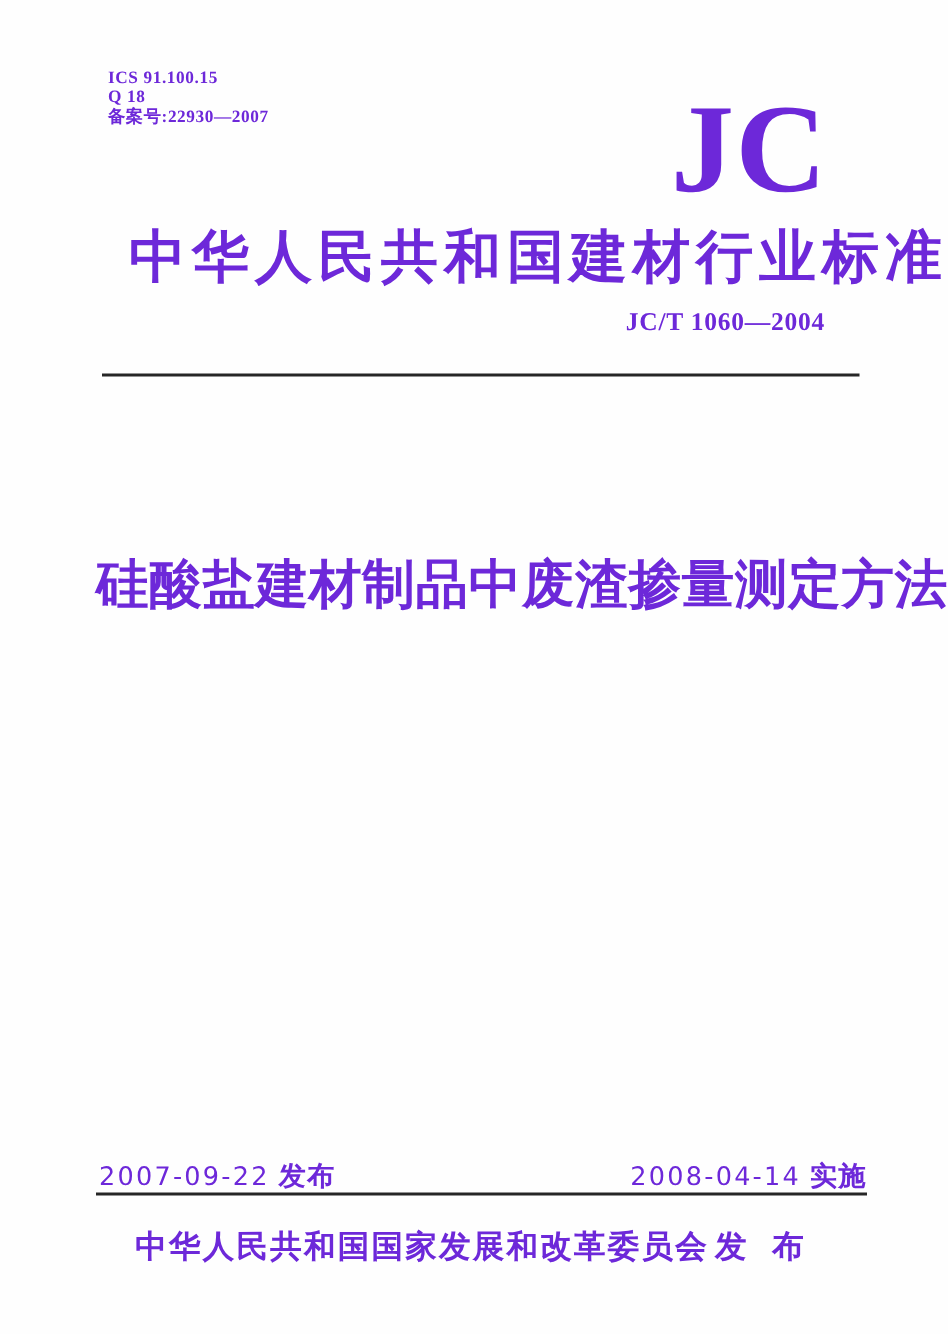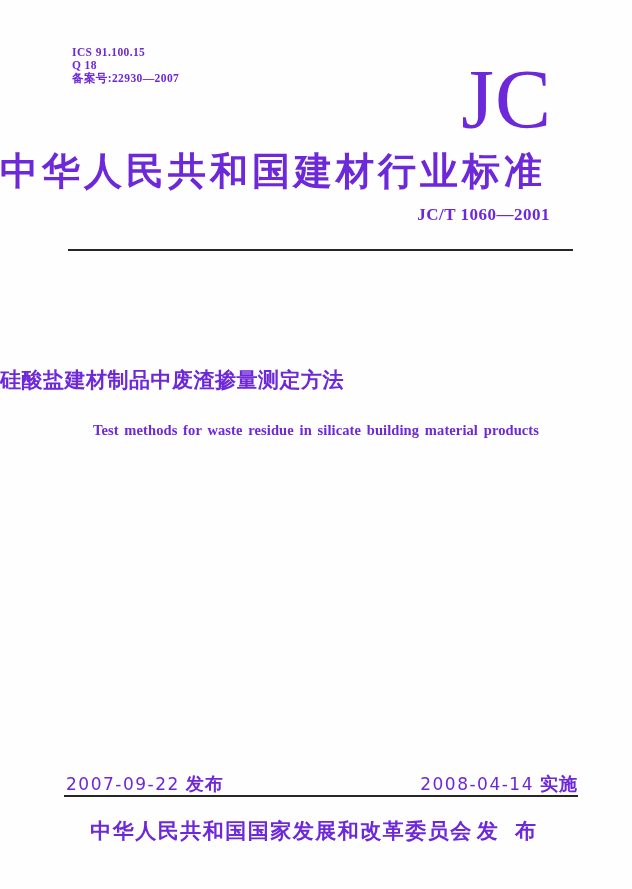--- a/index.html
+++ b/index.html
@@ -15,45 +15,45 @@
   }
   
   .meta {
     position:absolute; left:72px; top:46px;
     font-size:11.5px; font-weight:bold; line-height:13px;
     letter-spacing:0.4px;
   }
   
   .jc-logo {
     position:absolute; right:80px; top:58px;
-    font-size:84px; font-weight:normal; line-height:1;
+    font-size:84px; font-weight:bold; line-height:1;
     letter-spacing:1px;
   }
   
   .category-title {
     position:absolute; top:146px; left:0; width:100%;
-    text-align:left;
+    text-align:right;
     font-size:38px; font-weight:bold;
     letter-spacing:4px;
     white-space:nowrap;
   }
   
   .std-number {
     position:absolute; right:82px; top:205px;
     font-size:17px; font-weight:600; letter-spacing:0.5px;
   }
   .rule { position:absolute; background:#262626; height:2px; }
   .rule-top { left:68px; top:249px; width:505px; }
   .rule-bottom { left:64px; top:795px; width:514px; }
   
   .cn-title {
     position:absolute; top:366px; left:0; width:100%;
-    text-align:left;
+    text-align:right;
     font-family:"Liberation Sans","DejaVu Sans",sans-serif;
-    font-size:21px; font-weight:bold; letter-spacing:0.5px;
+    font-size:35px; font-weight:bold; letter-spacing:0.5px;
     white-space:nowrap;
   }
   .en-title {
     position:absolute; top:422px; left:0; width:100%;
     text-align:center;
     font-size:14.5px; font-weight:bold; letter-spacing:0.1px;
     word-spacing:2px;
     white-space:nowrap;
   }
   
@@ -86,27 +86,26 @@
   <div class="meta">
     <div>ICS 91.100.15</div>
     <div>Q 18</div>
     <div>备案号:22930—2007</div>
   </div>
 
   <div class="jc-logo">JC</div>
 
   <h1 class="category-title">中华人民共和国建材行业标准</h1>
 
-  <div class="std-number">JC/T 1060—2001</div>
+  <div class="std-number">JC/T 1060—2004</div>
 
   <div class="rule rule-top"></div>
 
   <h2 class="cn-title">硅酸盐建材制品中废渣掺量测定方法</h2>
 
-  <div class="en-title">Test methods for waste residue in silicate building material products</div>
 
   <div class="dates">
     <div>
       <span class="date-value">2007-09-22</span><span class="date-label">发布</span>
     </div>
     <div>
       <span class="date-value">2008-04-14</span><span class="date-label">实施</span>
     </div>
   </div>
 

